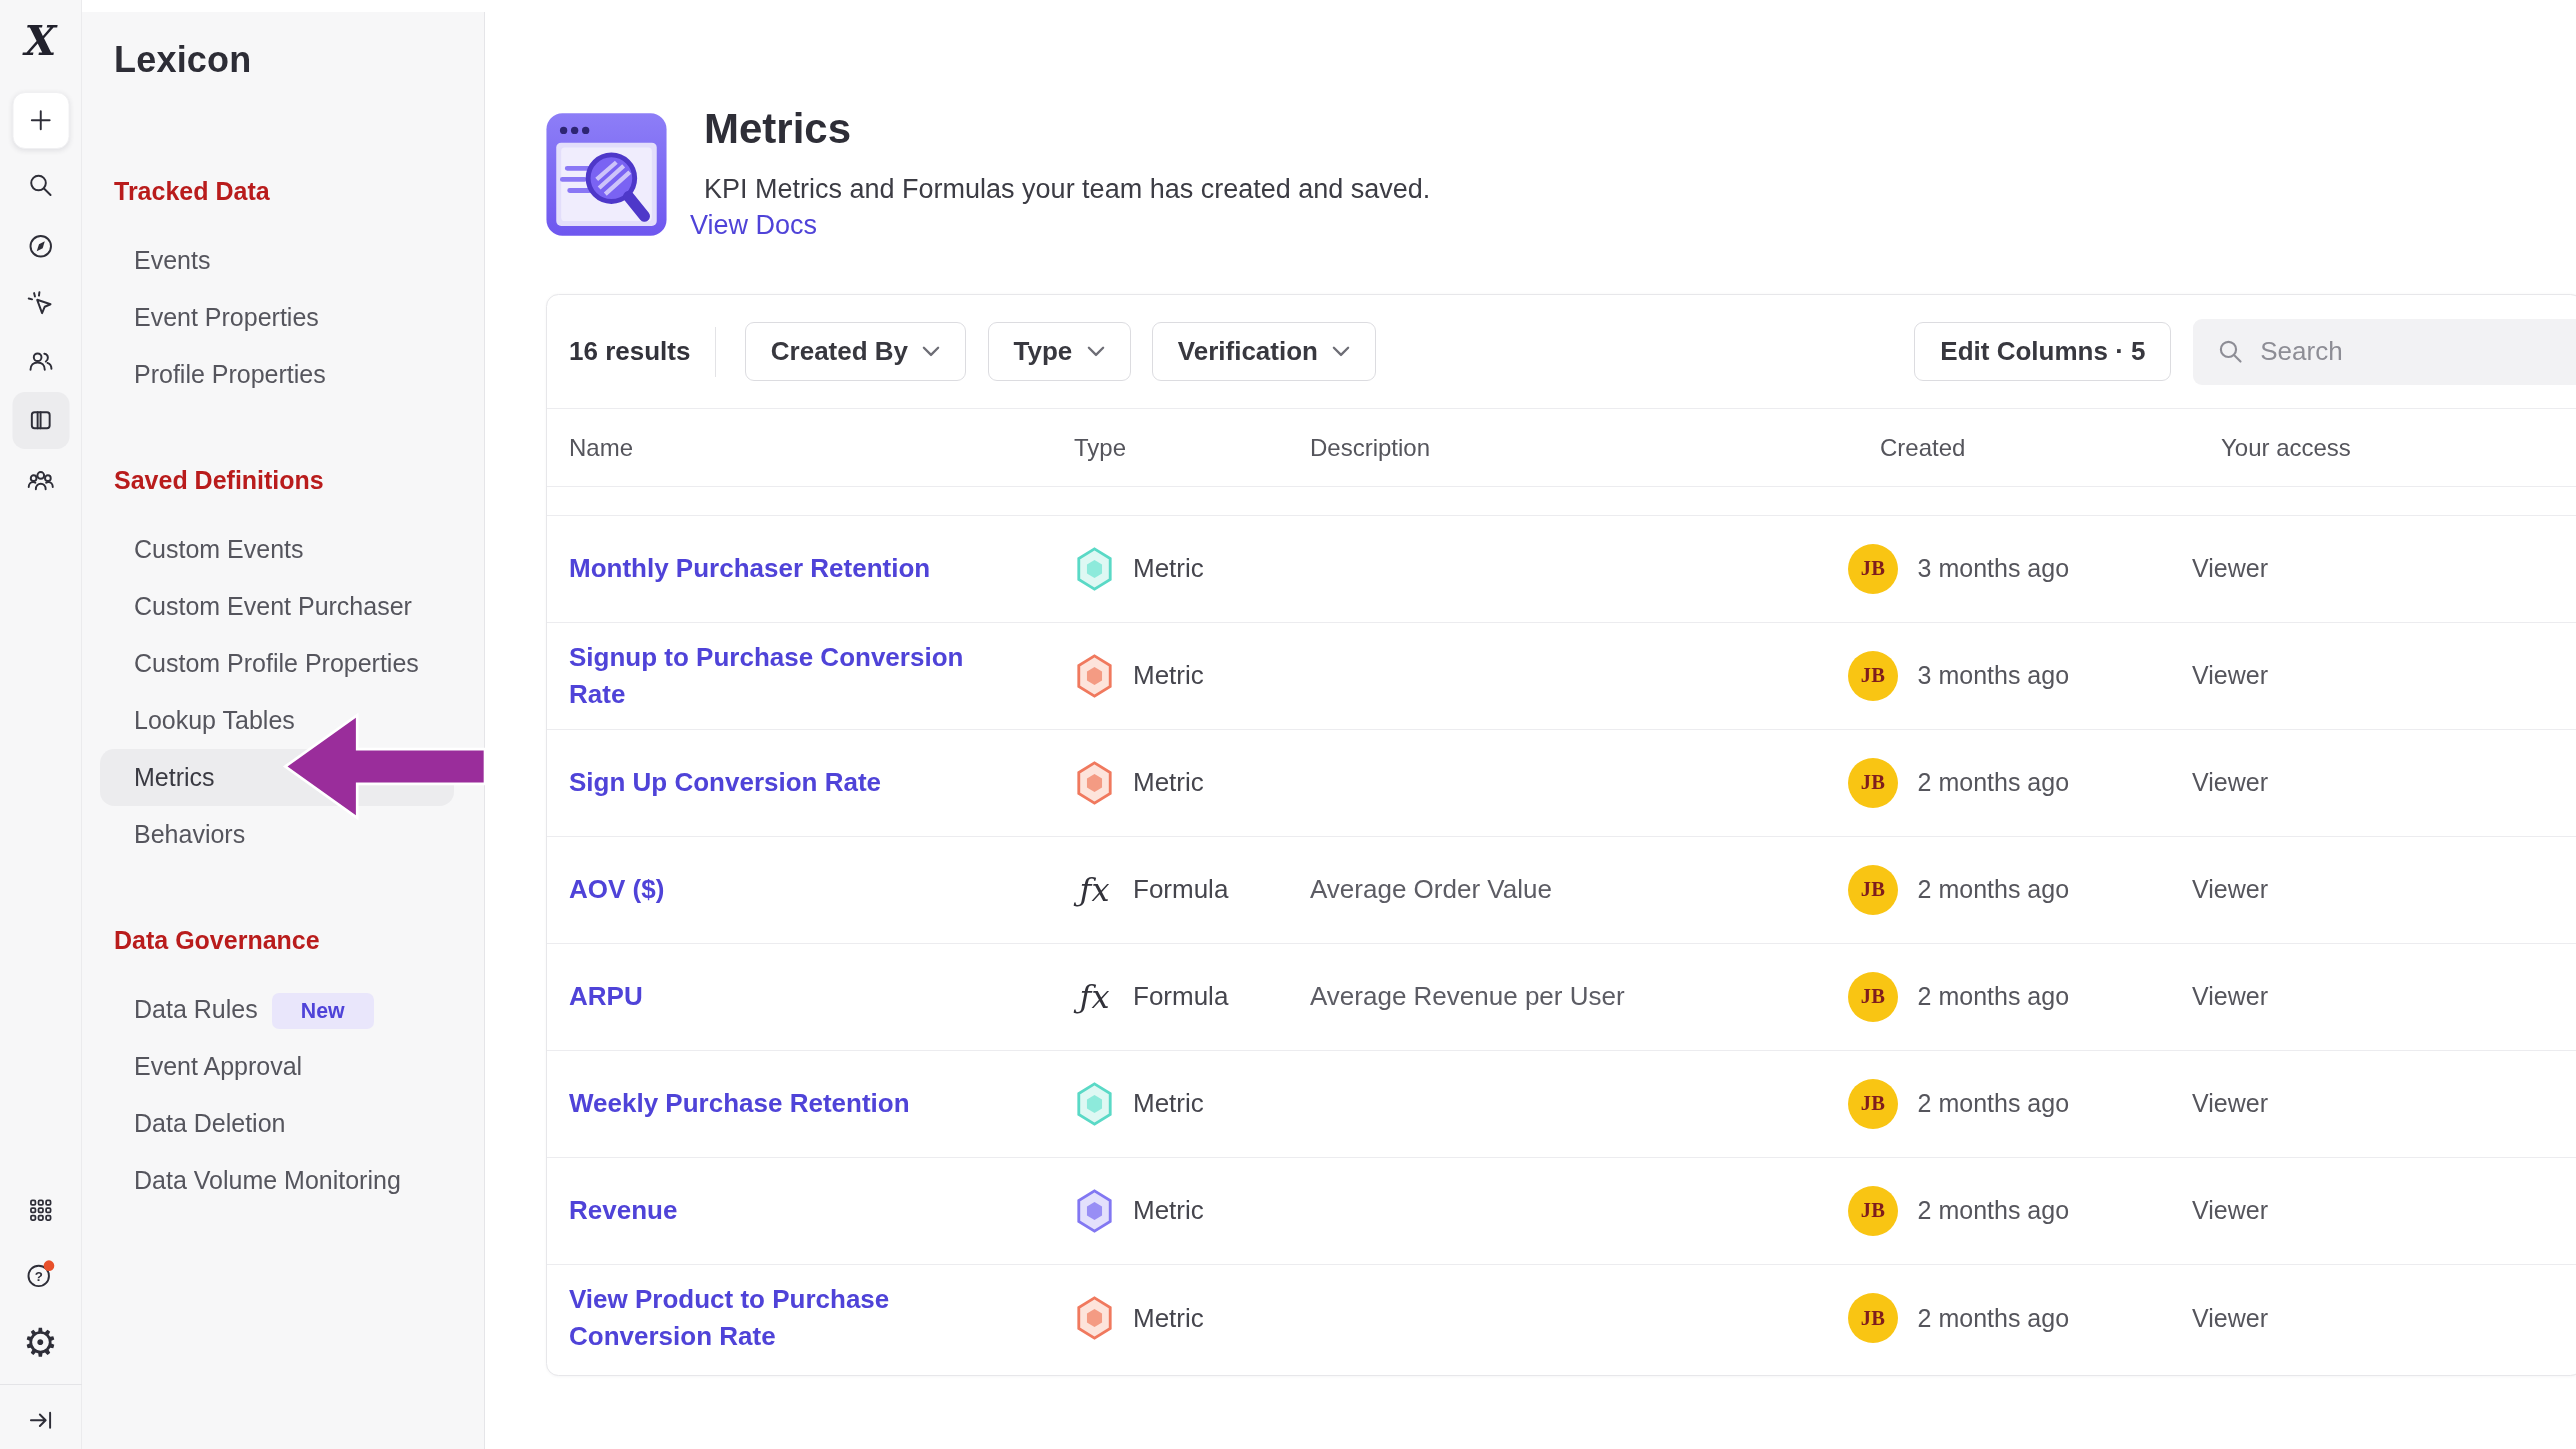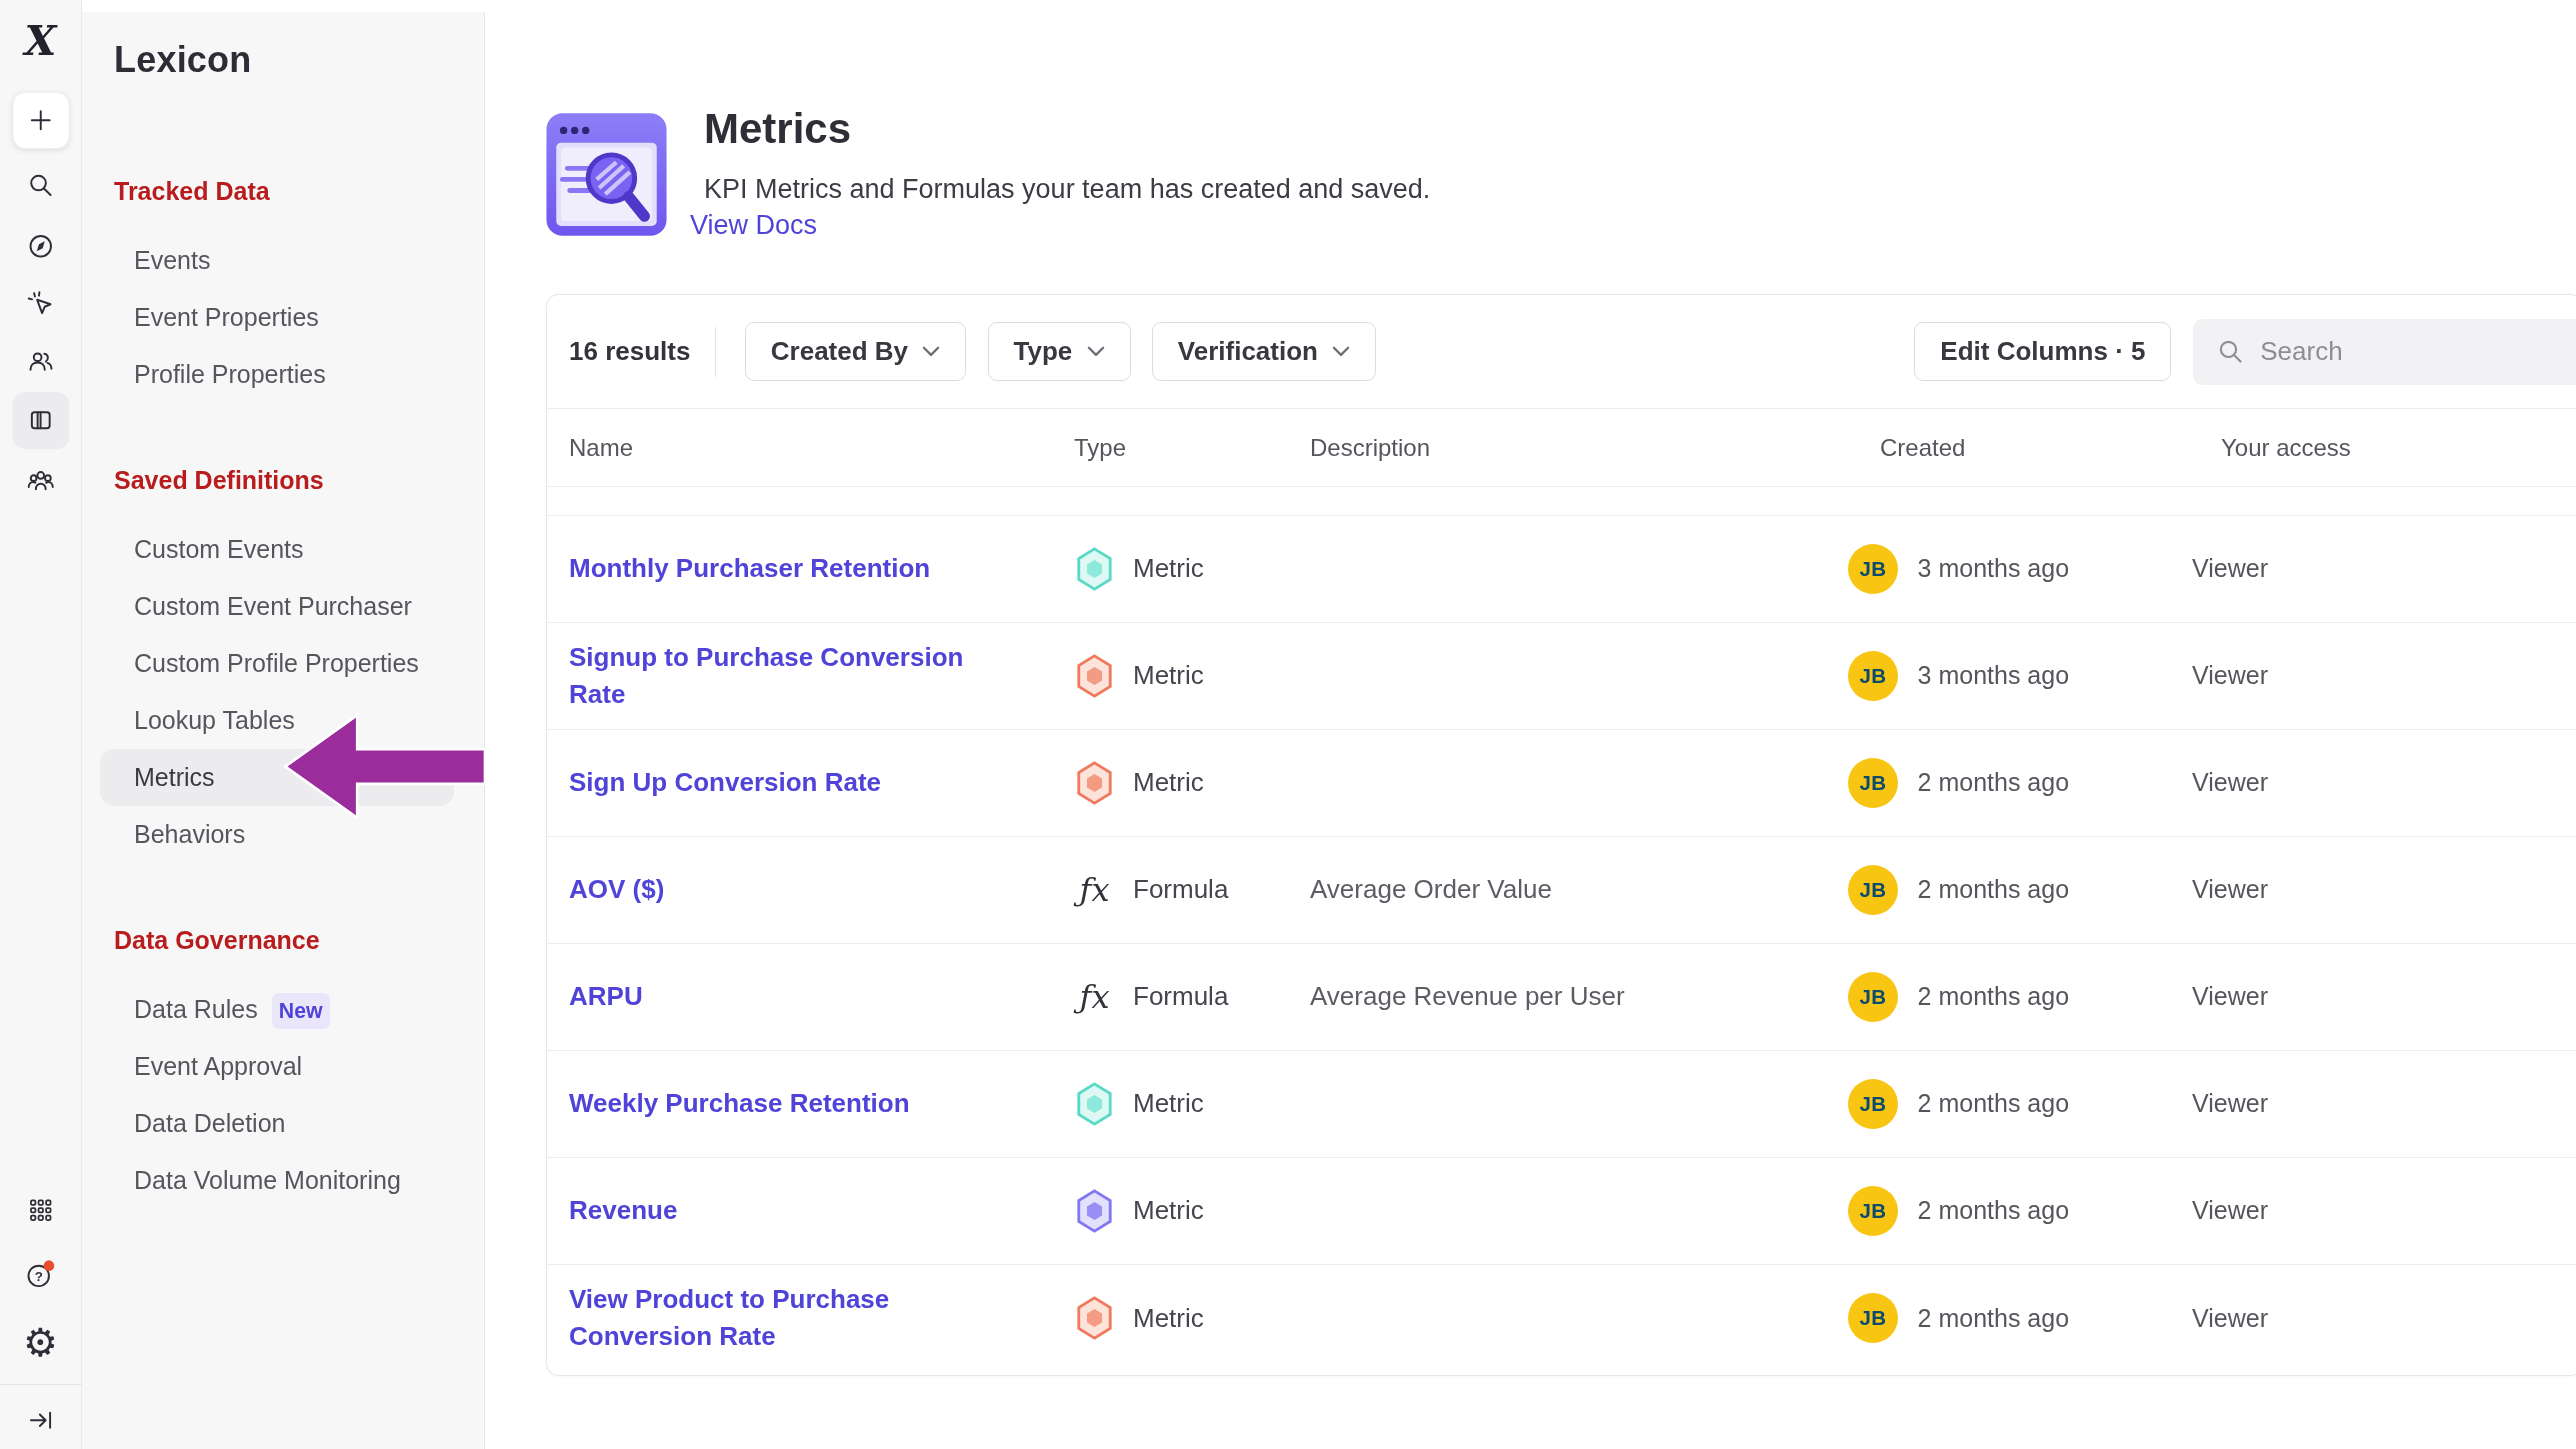--- a/index.html
+++ b/index.html
@@ -27,21 +27,21 @@
   .sidebar-title { position:absolute; left:32px; top:27px; font-size:36px; font-weight:700;
     color:#2d2d36; letter-spacing:0.2px; }
   .side-section { position:absolute; left:0; width:100%; }
   .side-section h2 { height:52px; line-height:52px; padding-left:32px;
     font-size:25px; font-weight:700; color:#b91c1c; }
   .side-list { list-style:none; margin-top:15px; }
   .side-list li { height:57px; line-height:57px; padding-left:52px; font-size:25px;
     color:#55555d; cursor:pointer; white-space:nowrap; }
   .side-list li[data-active="true"] { background:#ececee; border-radius:14.2px;
     margin:0 30px 0 18px; padding-left:34px; color:#3a3a42; font-weight:500; }
-  .badge { display:inline-block; margin-left:14.2px; padding:0 7px; height:36px; line-height:36px;
+  .badge { display:inline-block; margin-left:14.2px; padding:0 29px; height:36px; line-height:36px;
     vertical-align:middle; background:#e9e6fb; color:#4f43d8; font-size:21.3px; font-weight:600;
     border-radius:7.1px; }
   .badge:empty { display:none; }
 
   
   #sec-0 { top:153px; }
   #sec-1 { top:442px; }
   #sec-2 { top:902px; }
 
   
@@ -94,23 +94,23 @@
   .type-glyph svg { width:39px; height:44px; }
   .type-glyph .fx { display:none; font-family:"DejaVu Serif", serif; font-style:italic;
     font-size:32px; color:#32323a; }
   .type-glyph[data-icon="fx"] .fx { display:inline;text-align:center; }
   .type-glyph[data-icon="hexagon-teal"]   { --hs:#5ad9c6; --hf:#def8f3; --hi:#8deadb; }
   .type-glyph[data-icon="hexagon-orange"] { --hs:#f0795e; --hf:#fde4db; --hi:#f49b83; }
   .type-glyph[data-icon="hexagon-purple"] { --hs:#8277f2; --hf:#e3e0fc; --hi:#988ef5; }
   .type-label { font-size:26px; color:#45454d; }
   .td-desc { font-size:26px; color:#5c5c64; }
   .td-created { display:flex; align-items:center; gap:19.6px; }
-  .avatar { width:50px; height:50px; border-radius:50%; background:#f9c513; color:#0c4a6e;
+  .avatar { width:50px; height:50px; border-radius:50%; background:#f9c513; color:#7f1d1d;
     font-size:20.5px; font-weight:700; display:flex; align-items:center; justify-content:center;
-    letter-spacing:0.4px; }
+    letter-spacing:0.4px;font-family:Liberation Serif, serif; }
   .created-time { font-size:25px; color:#55555c; }
   .td-access { font-size:25px; color:#55555c; }
 
   .stroke-ic { stroke:#2e2e38; fill:none; stroke-width:2.2; stroke-linecap:round; stroke-linejoin:round; }
   .red-dot { fill:#e8502b; }
 </style>
 </head>
 <body>
 
 <div class="rail">

